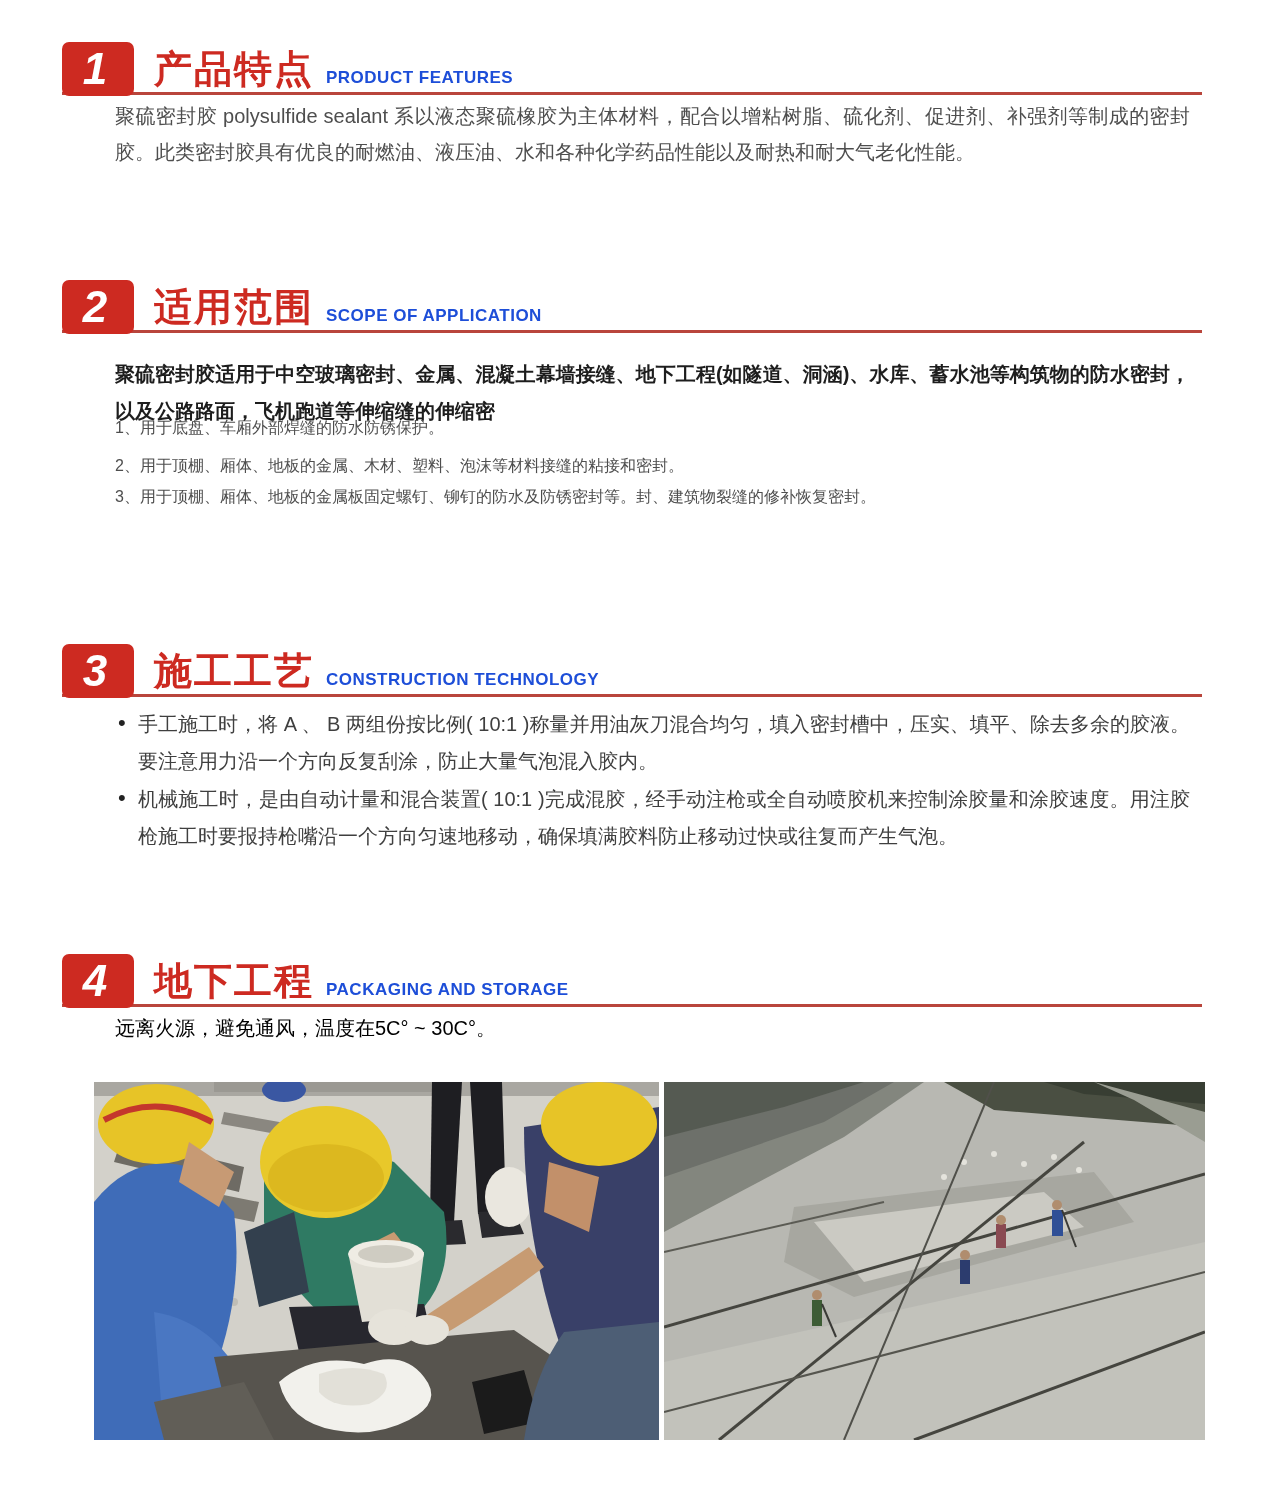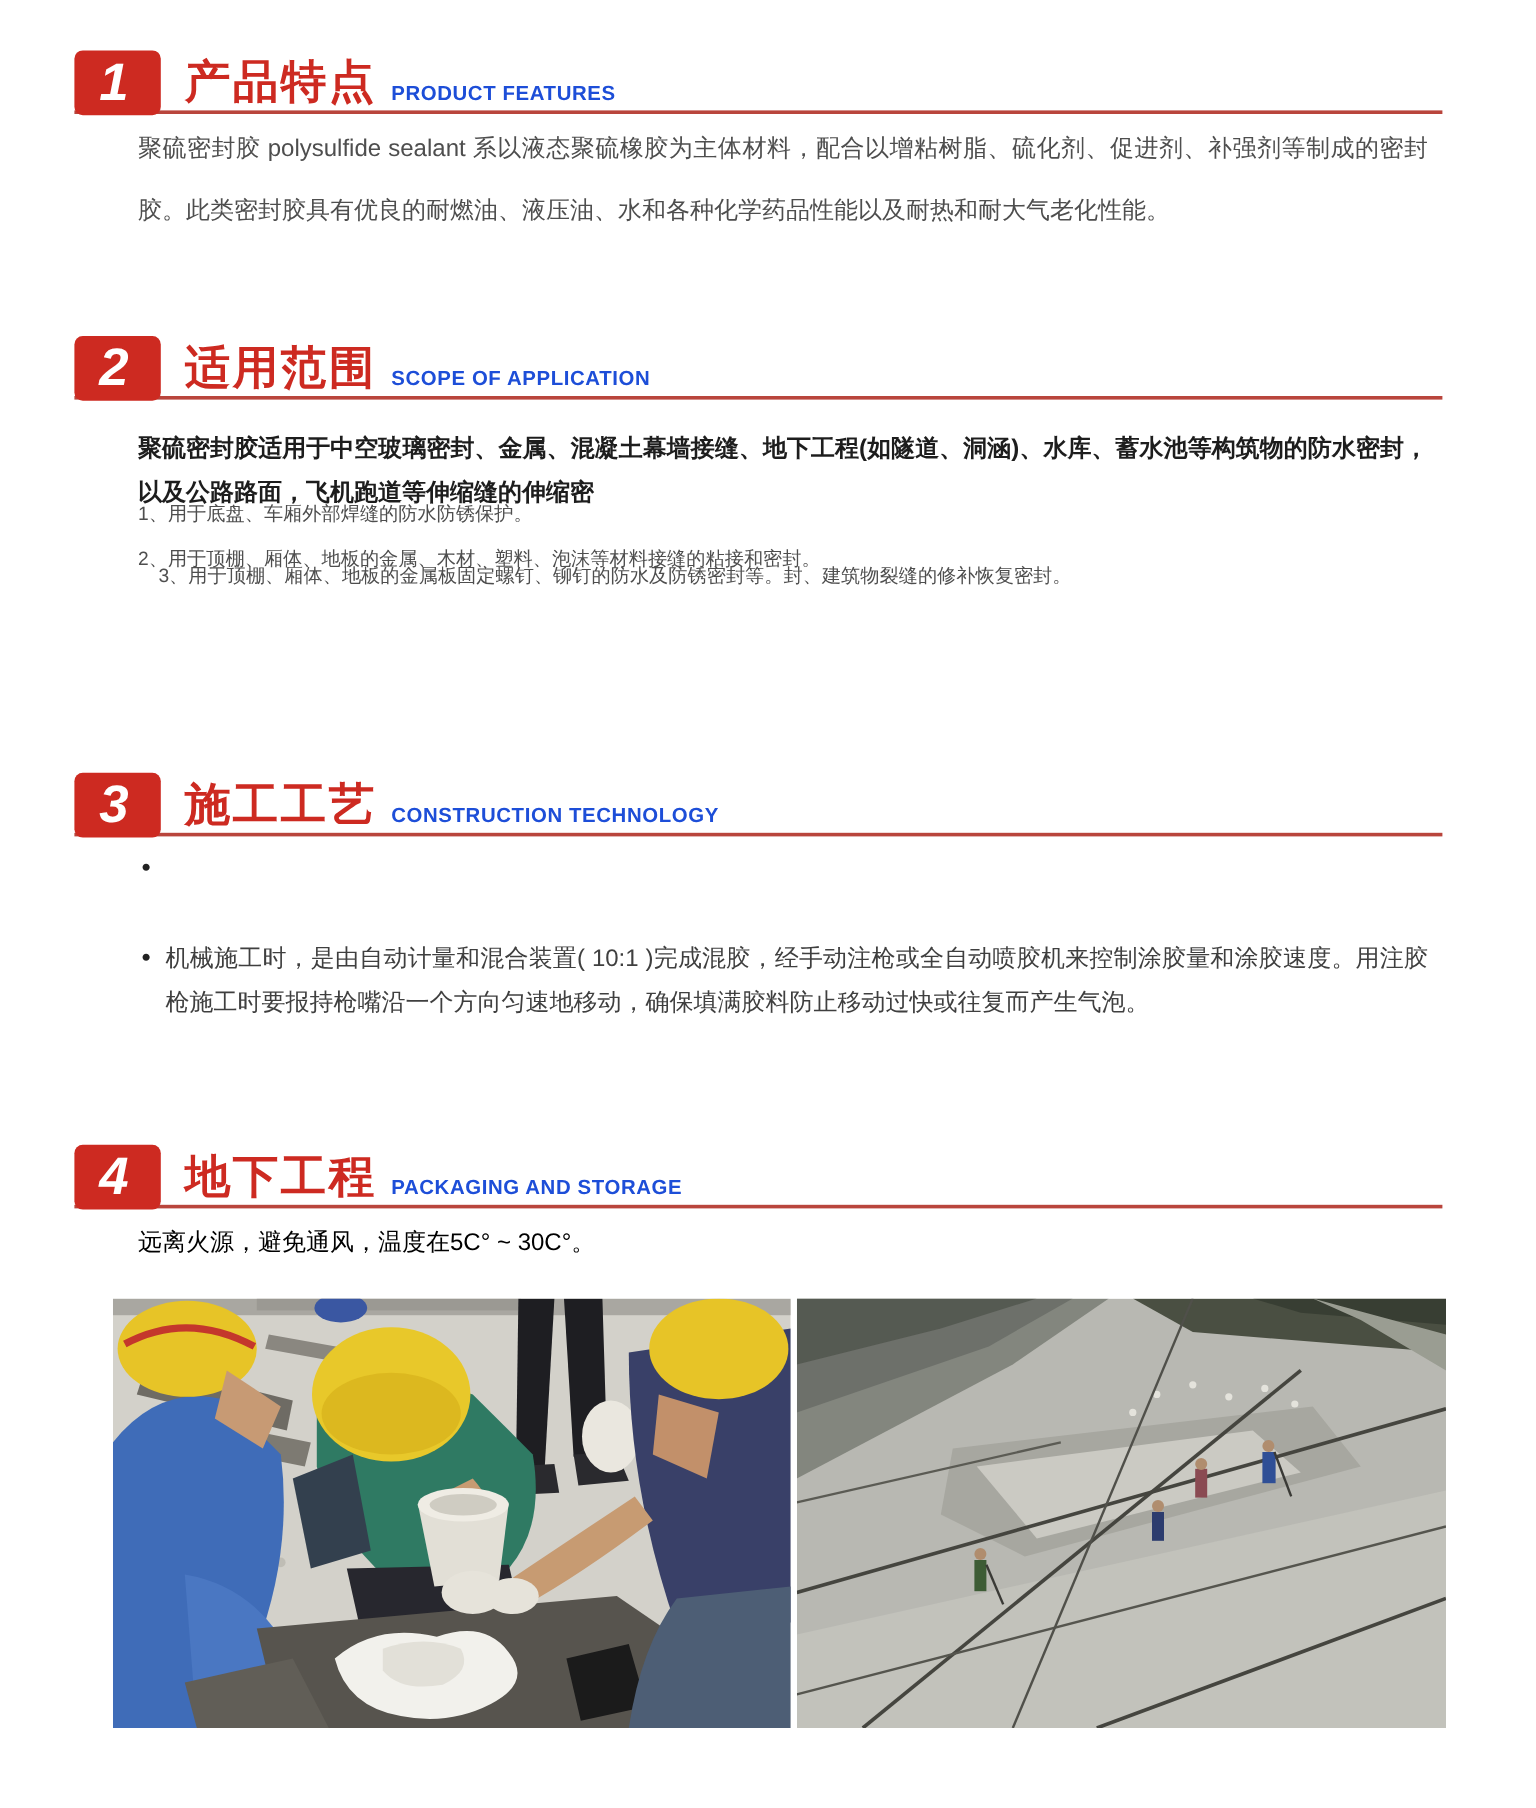--- a/index.html
+++ b/index.html
@@ -23,21 +23,21 @@
   .title-zh{
     margin-left:20px;font-size:38px;font-weight:bold;color:#cd2a21;
     line-height:1;padding-bottom:4px;letter-spacing:2px;
   }
   .title-en{
     margin-left:12px;font-size:17px;font-weight:bold;color:#1d4ed8;
     line-height:1;padding-bottom:6px;letter-spacing:0.5px;white-space:nowrap;
   }
   .body-text{
     position:absolute;left:115px;width:1075px;
-    font-size:20px;line-height:52px;color:#4e4e4e;text-align:justify;
+    font-size:20px;line-height:36px;color:#4e4e4e;text-align:justify;
   }
   .lead-bold{font-weight:bold;color:#1d1d1d;line-height:37px;}
   .list-item{position:absolute;left:115px;width:1075px;font-size:16px;color:#4e4e4e;}
   .bullet-item{
     position:absolute;left:118px;width:1072px;padding-left:20px;box-sizing:border-box;
     font-size:20px;line-height:37px;color:#3f3f3f;text-align:justify;
   }
   .bullet-dot{position:absolute;left:0;top:-2px;font-size:22px;color:#222;}
   .photo{position:absolute;top:1082px;height:358px;overflow:hidden;}
   .photo svg{display:block;}
@@ -55,29 +55,30 @@
 <div class="body-text" style="top:98px;">聚硫密封胶 polysulfide sealant 系以液态聚硫橡胶为主体材料，配合以增粘树脂、硫化剂、促进剂、补强剂等制成的密封胶。此类密封胶具有优良的耐燃油、液压油、水和各种化学药品性能以及耐热和耐大气老化性能。</div>
 
 <div class="sec-header" style="top:276px;">
   <div class="num-badge">2</div>
   <div class="title-zh">适用范围</div>
   <div class="title-en">SCOPE OF APPLICATION</div>
 </div>
 <div class="body-text lead-bold" style="top:356px;">聚硫密封胶适用于中空玻璃密封、金属、混凝土幕墙接缝、地下工程(如隧道、洞涵)、水库、蓄水池等构筑物的防水密封，以及公路路面，飞机跑道等伸缩缝的伸缩密</div>
 <div class="list-item" style="top:418px;">1、用于底盘、车厢外部焊缝的防水防锈保护。</div>
 <div class="list-item" style="top:456px;">2、用于顶棚、厢体、地板的金属、木材、塑料、泡沫等材料接缝的粘接和密封。</div>
-<div class="list-item" style="top:470px;margin-left:17px;">3、用于顶棚、厢体、地板的金属板固定螺钉、铆钉的防水及防锈密封等。封、建筑物裂缝的修补恢复密封。</div>
+<div class="list-item" style="top:487px;">3、用于顶棚、厢体、地板的金属板固定螺钉、铆钉的防水及防锈密封等。封、建筑物裂缝的修补恢复密封。</div>
 
 <div class="sec-header" style="top:640px;">
   <div class="num-badge">3</div>
   <div class="title-zh">施工工艺</div>
   <div class="title-en">CONSTRUCTION TECHNOLOGY</div>
 </div>
 <div class="bullet-item" style="top:706px;">
   <span class="bullet-dot">•</span>
+  <span>手工施工时，将 A 、 B 两组份按比例( 10:1 )称量并用油灰刀混合均匀，填入密封槽中，压实、填平、除去多余的胶液。要注意用力沿一个方向反复刮涂，防止大量气泡混入胶内。</span>
 </div>
 <div class="bullet-item" style="top:781px;">
   <span class="bullet-dot">•</span>
   <span>机械施工时，是由自动计量和混合装置( 10:1 )完成混胶，经手动注枪或全自动喷胶机来控制涂胶量和涂胶速度。用注胶枪施工时要报持枪嘴沿一个方向匀速地移动，确保填满胶料防止移动过快或往复而产生气泡。</span>
 </div>
 
 <div class="sec-header" style="top:950px;">
   <div class="num-badge">4</div>
   <div class="title-zh">地下工程</div>
   <div class="title-en">PACKAGING AND STORAGE</div>

